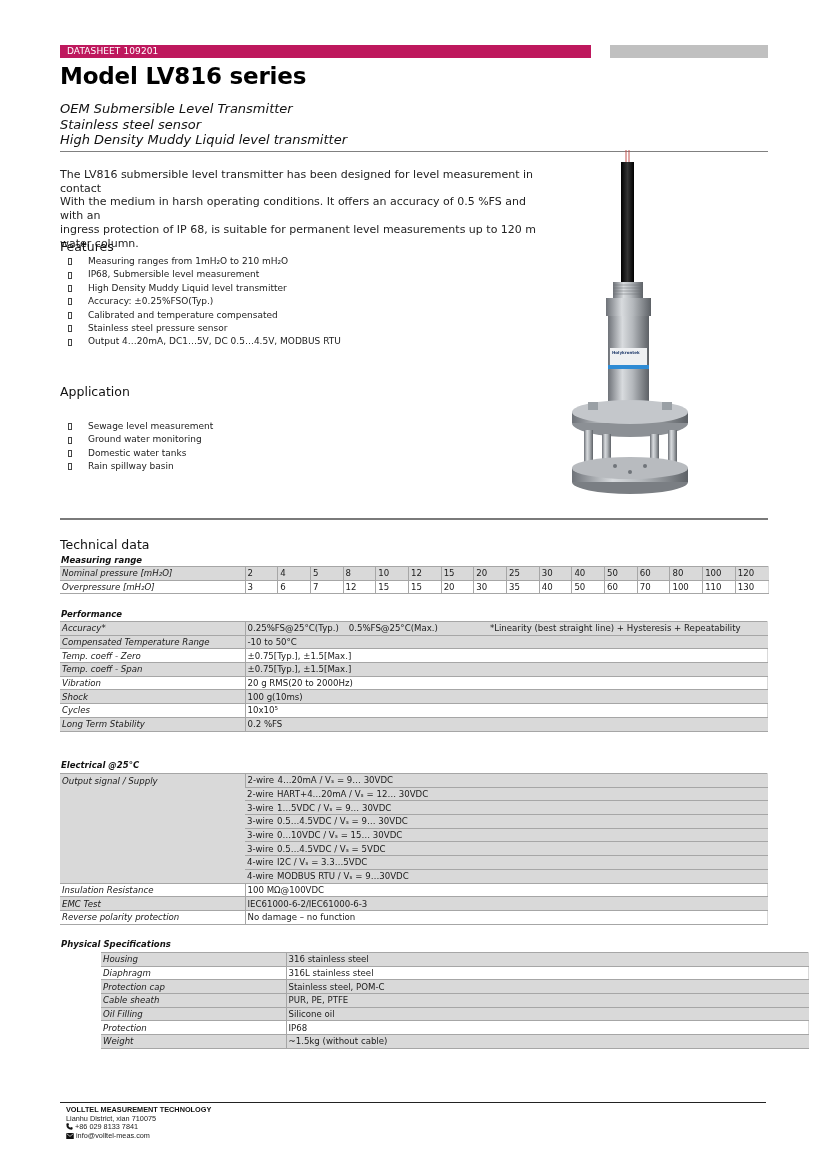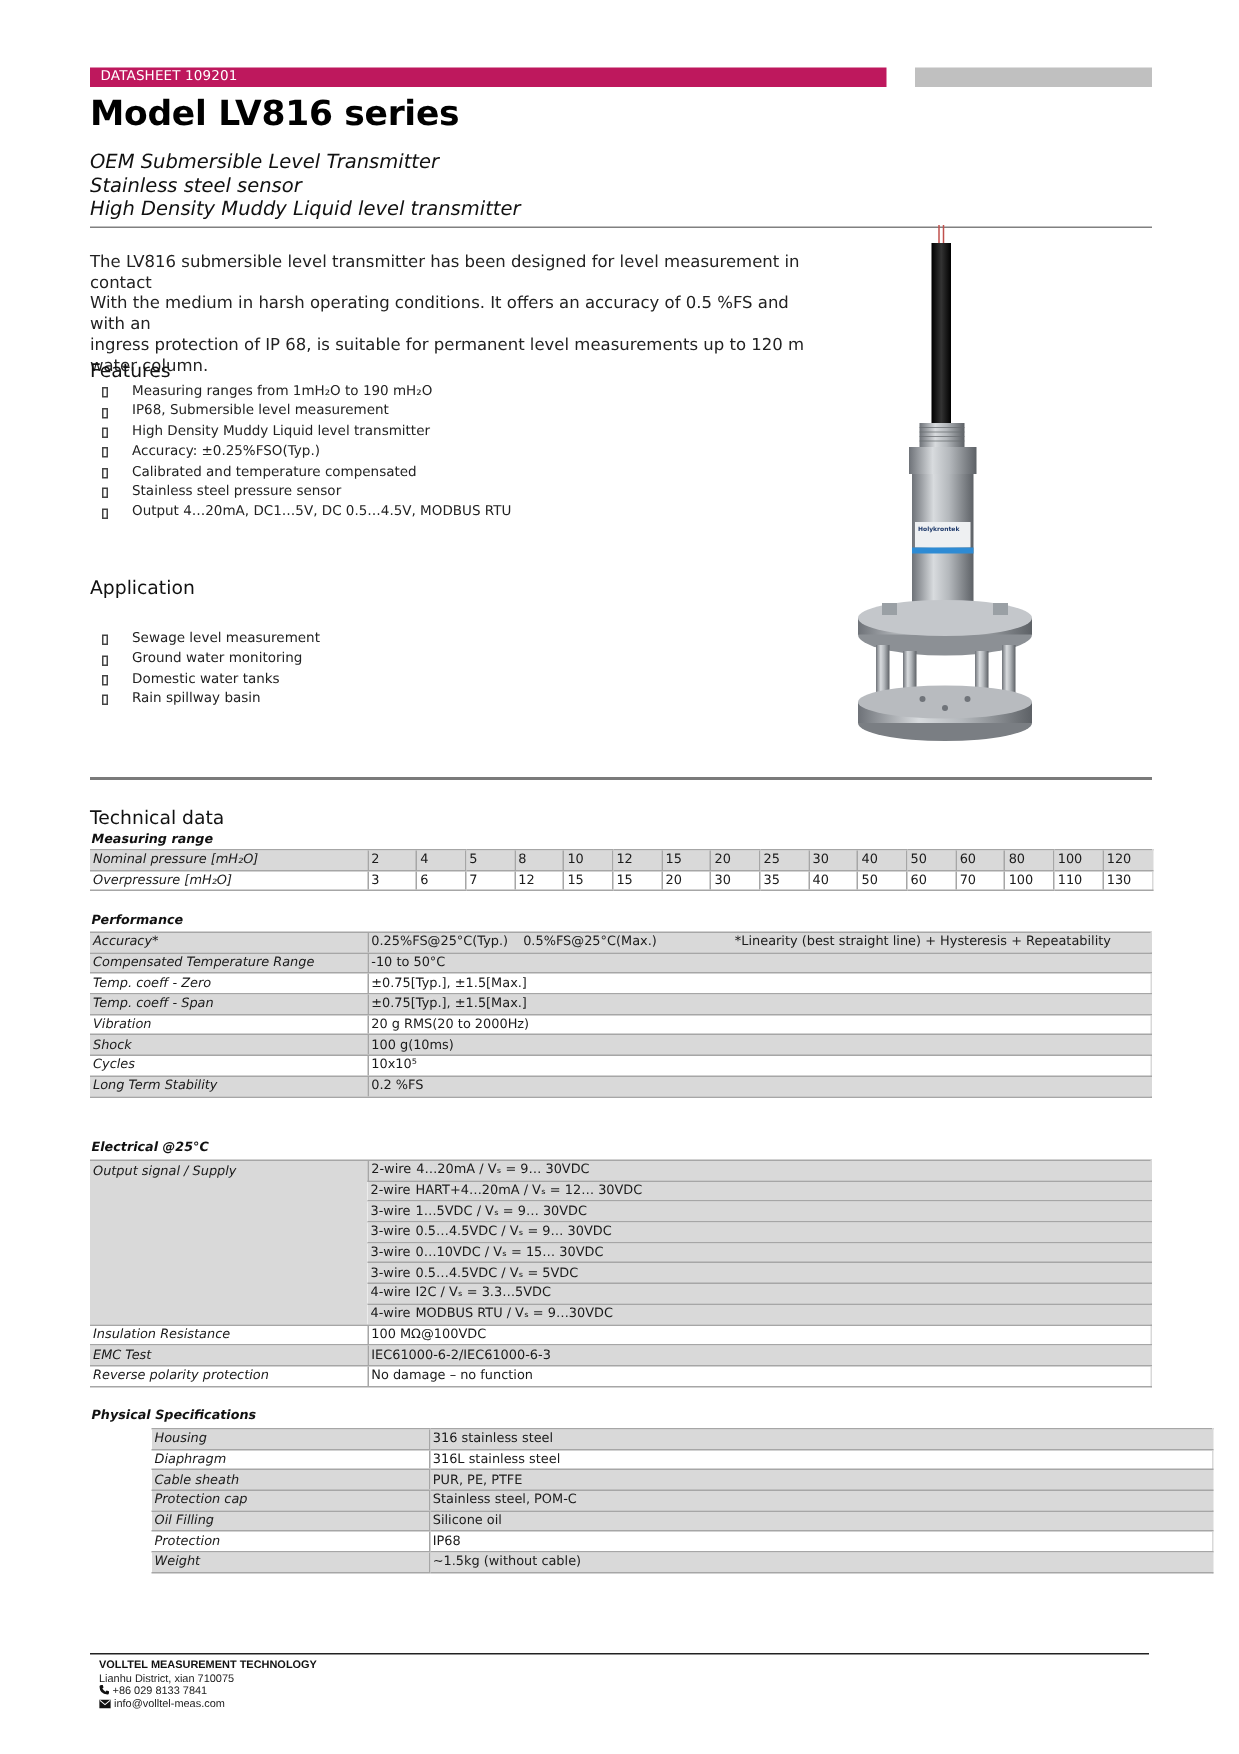--- a/index.html
+++ b/index.html
@@ -64,21 +64,21 @@
 <div class="intro">
   <div>The LV816 submersible level transmitter has been designed for level measurement in contact</div>
   <div>With the medium in harsh operating conditions. It offers an accuracy of 0.5 %FS and with an</div>
   <div>ingress protection of IP 68, is suitable for permanent level measurements up to 120 m water column.</div>
 </div>
 
 <div class="section-h" style="top:239px;">Features</div>
 <ul class="blist" style="top:255px;">
   <li>
       <span class="bx"></span>
-      <span>Measuring ranges from 1mH₂O to 190 mH₂O</span>
+      <span>Measuring ranges from 1mH₂O to 210 mH₂O</span>
     </li>
   <li>
       <span class="bx"></span>
       <span>IP68, Submersible level measurement</span>
     </li>
   <li>
       <span class="bx"></span>
       <span>High Density Muddy Liquid level transmitter</span>
     </li>
   <li>
@@ -327,26 +327,26 @@
   <tbody>
       <tr class="g">
         <td class="lbl">Housing</td>
         <td>316 stainless steel</td>
       </tr>
   <tr class="w">
         <td class="lbl">Diaphragm</td>
         <td>316L stainless steel</td>
       </tr>
   <tr class="g">
+        <td class="lbl">Protection cap</td>
+        <td>Stainless steel, POM-C</td>
+      </tr>
+  <tr class="g">
         <td class="lbl">Cable sheath</td>
         <td>PUR, PE, PTFE</td>
-      </tr>
-  <tr class="g">
-        <td class="lbl">Protection cap</td>
-        <td>Stainless steel, POM-C</td>
       </tr>
   <tr class="g">
         <td class="lbl">Oil Filling</td>
         <td>Silicone oil</td>
       </tr>
   <tr class="w">
         <td class="lbl">Protection</td>
         <td>IP68</td>
       </tr>
   <tr class="g">

